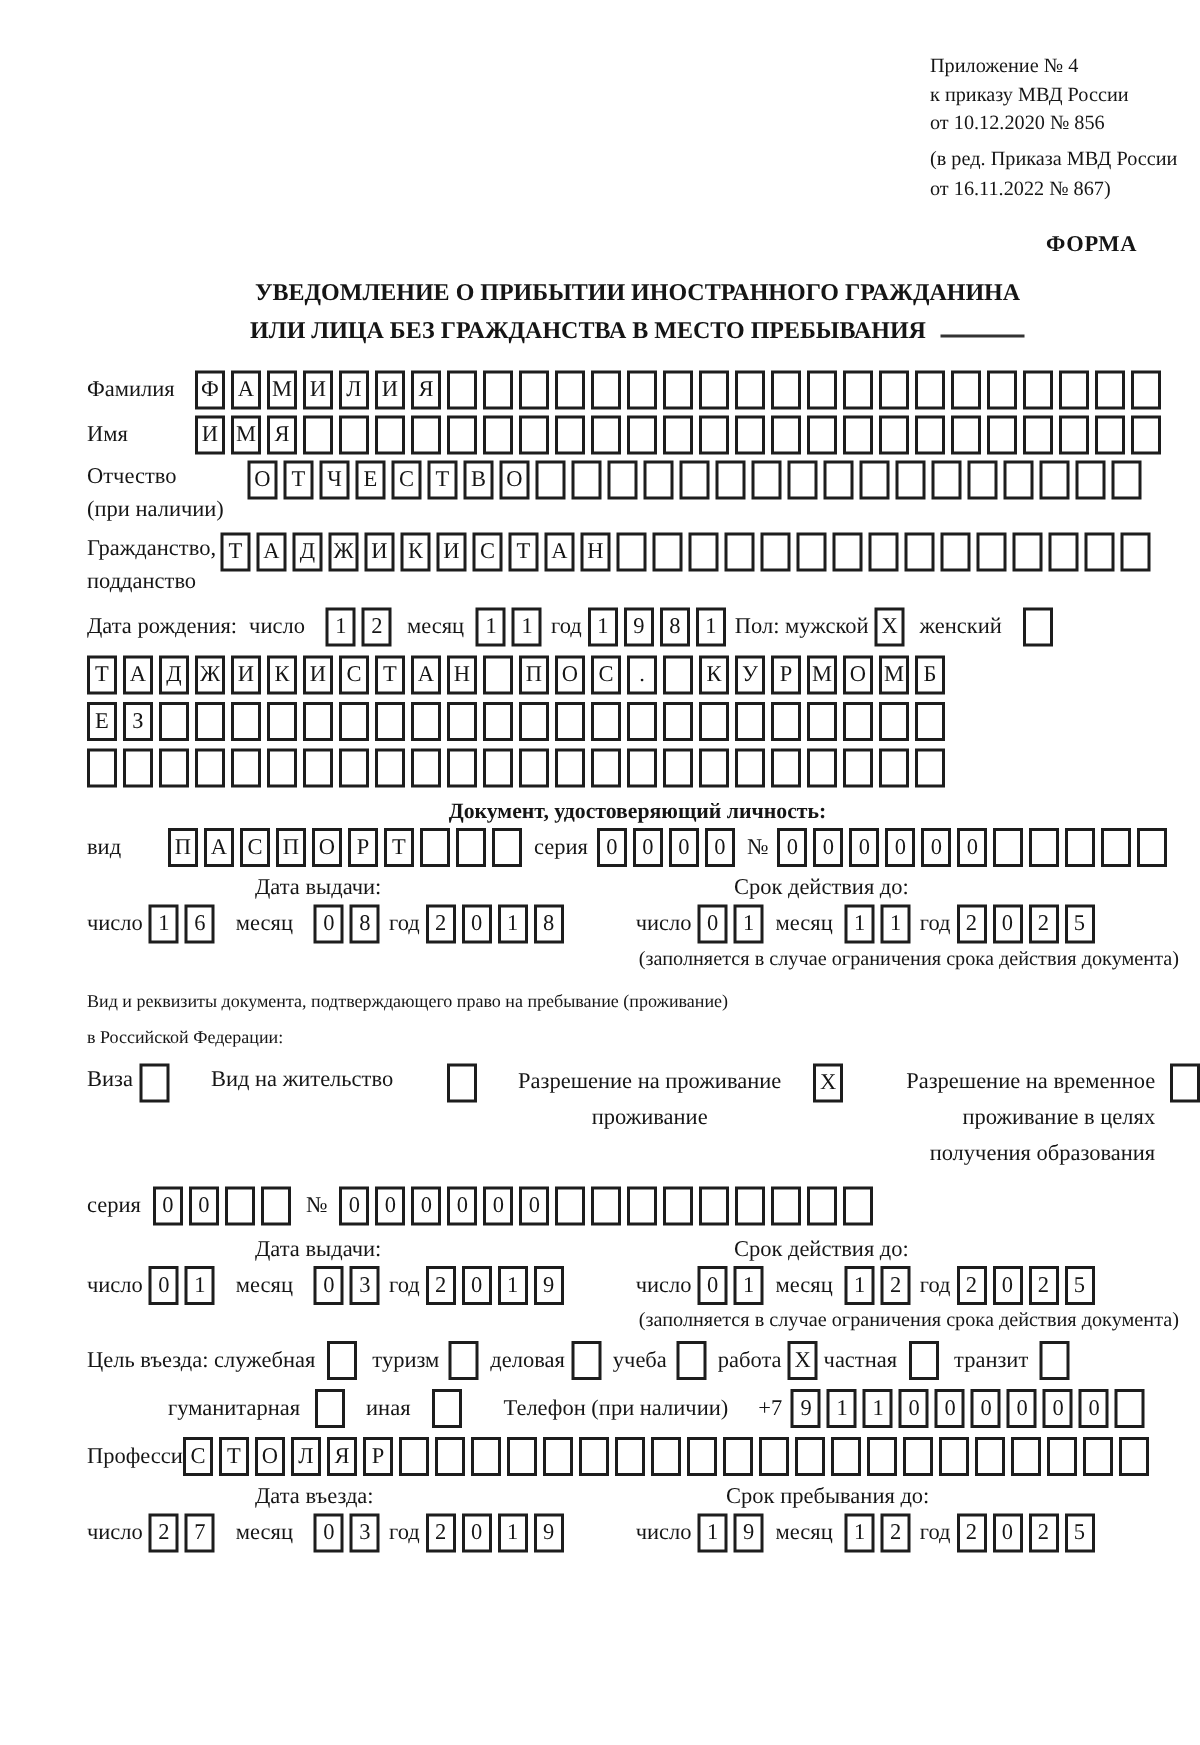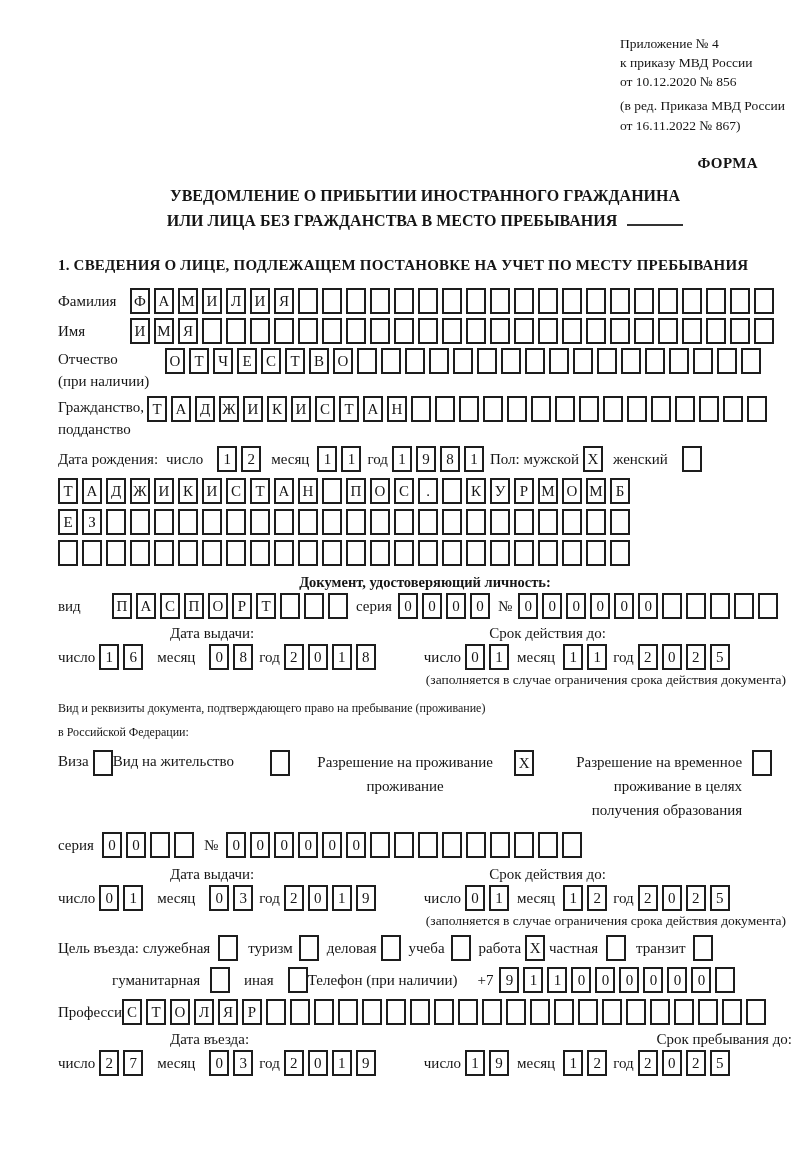--- a/index.html
+++ b/index.html
@@ -15,21 +15,21 @@
   .row{display:flex;align-items:center;margin-top:4px;}
   .row.top{align-items:flex-start;}
   .lbl{font-size:15px;flex:none;white-space:nowrap;}
   .lblcol{flex:none;font-size:15px;line-height:22px;}
   .cells{display:flex;gap:4px;flex:none;}
   .cell{box-sizing:border-box;flex:none;width:20px;height:26px;border:2px solid #1d1d1d;display:flex;align-items:center;justify-content:center;font-size:15px;background:#fff;}
   .cellcol{display:flex;flex-direction:column;gap:5px;}
 
   .w72{width:72px;} .w107{width:107px;} .w89{width:89px;} .w104{width:104px;}
   .ml4{margin-left:4px;} .ml6{margin-left:6px;} .ml8{margin-left:8px;} .ml10{margin-left:10px;}
-  .ml14{margin-left:14px;} .ml16{margin-left:16px;} .ml20{margin-left:20px;} .ml28{}
+  .ml14{margin-left:14px;} .ml16{margin-left:16px;} .ml20{margin-left:20px;} .ml28{margin-left:28px;}
   .ml36{margin-left:36px;} .ml48{margin-left:48px;} .ml54{margin-left:54px;}
 
   .doc-heading{text-align:center;font-weight:bold;font-size:14.5px;margin-top:8px;}
   .dates-heads{display:flex;font-size:15px;margin-top:6px;}
   .dh-issue{margin-left:112px;}
   .dh-expiry{margin-left:235px;}
   .note{font-size:13.5px;margin-top:2px;}
   .note.right{text-align:right;margin-right:6px;}
   .intro{font-size:12px;line-height:24px;margin-top:8px;}
   .opt-mid{flex:none;width:198px;text-align:center;font-size:15px;line-height:24px;}
@@ -54,21 +54,20 @@
 
   <div class="forma">ФОРМА</div>
 
   <div class="title">
     <div>УВЕДОМЛЕНИЕ О ПРИБЫТИИ ИНОСТРАННОГО ГРАЖДАНИНА</div>
     <div>
       <span>ИЛИ ЛИЦА БЕЗ ГРАЖДАНСТВА В МЕСТО ПРЕБЫВАНИЯ</span><span class="title-underline"></span>
     </div>
   </div>
 
-  <div class="sec-heading">1. СВЕДЕНИЯ О ЛИЦЕ, ПОДЛЕЖАЩЕМ ПОСТАНОВКЕ НА УЧЕТ ПО МЕСТУ ПРЕБЫВАНИЯ</div>
 
   <div class="row" style="margin-top:14px;">
     <span class="lbl w72">Фамилия</span>
     <span class="cells">
         <span class="cell">Ф</span>
         <span class="cell">А</span>
         <span class="cell">М</span>
         <span class="cell">И</span>
         <span class="cell">Л</span>
         <span class="cell">И</span>
@@ -567,21 +566,21 @@
         <span class="cell"></span>
         <span class="cell"></span>
         <span class="cell"></span>
         <span class="cell"></span>
         <span class="cell"></span>
         <span class="cell"></span>
         <span class="cell"></span>
       </span>
   </div>
 
-  <div class="dates-heads" style="margin-top:6px;justify-content:space-between;">
+  <div class="dates-heads" style="margin-top:6px;">
     <span class="dh-issue">Дата въезда:</span>
     <span class="dh-expiry">Срок пребывания до:</span>
   </div>
   <div class="row" style="margin-top:2px;">
     <span class="lbl">число</span>
     <span class="cells ml4">
         <span class="cell">2</span>
         <span class="cell">7</span>
       </span>
     <span class="lbl ml14">месяц</span>

